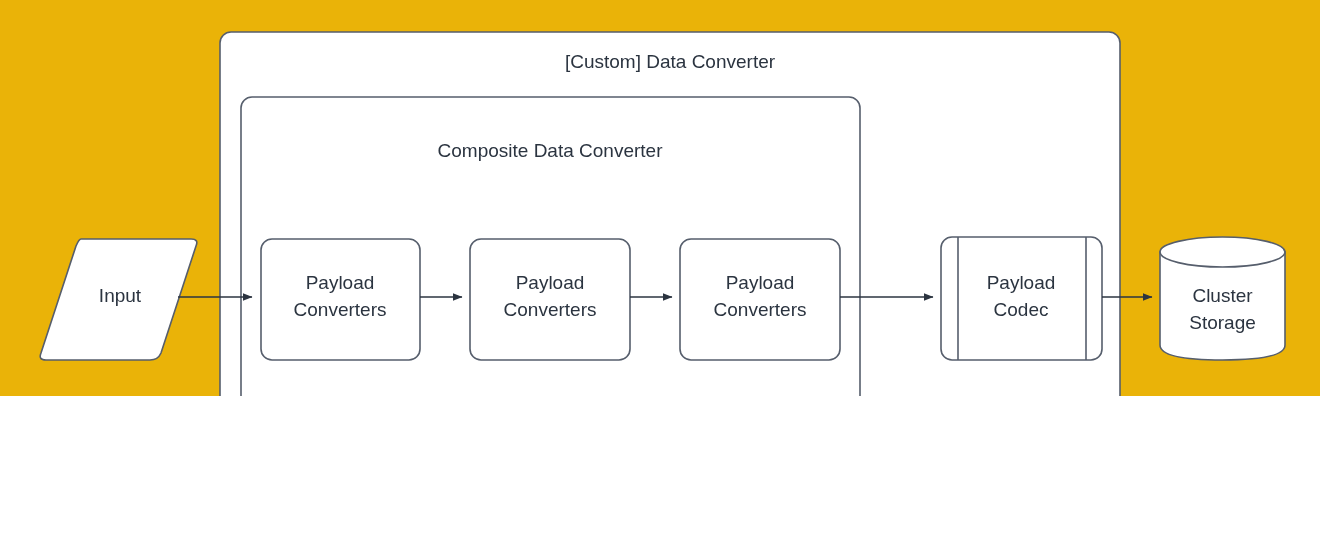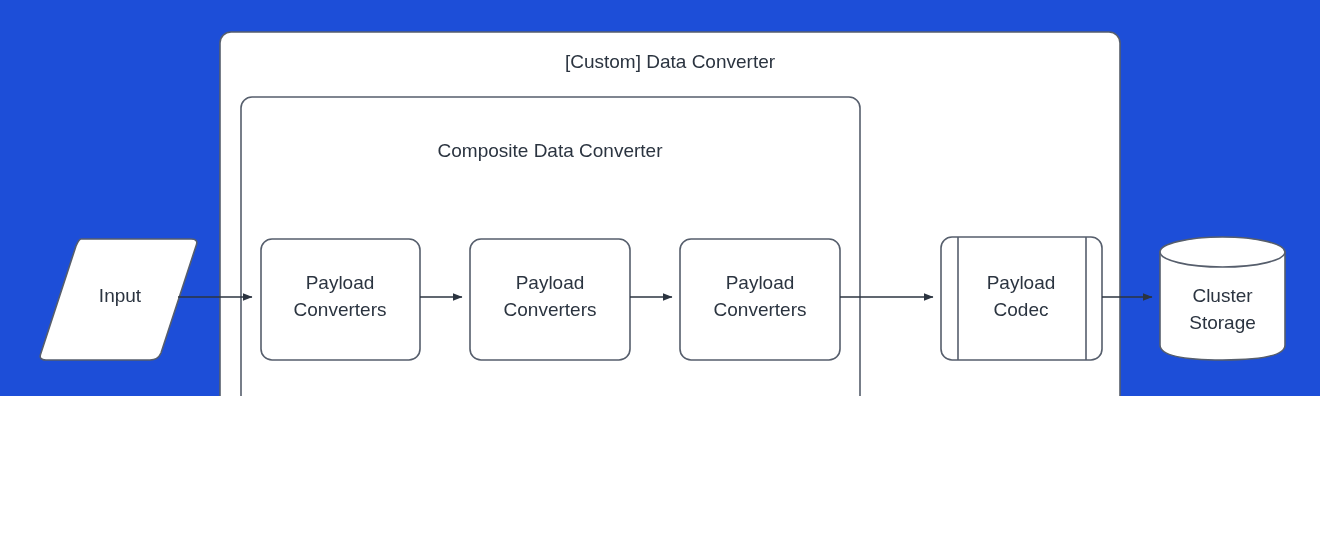--- a/index.html
+++ b/index.html
@@ -8,21 +8,21 @@
     padding: 0;
     background: #ffffff;
   }
   body {
     font-family: "Liberation Sans", sans-serif;
   }
   #canvas {
     position: relative;
     width: 1320px;
     height: 396px;
-    background: #1d4ed8;
+    background: #eab308;
     overflow: hidden;
   }
   #diagram-svg {
     position: absolute;
     left: 0;
     top: 0;
     width: 1320px;
     height: 540px;
   }
   .shape-stroke {

